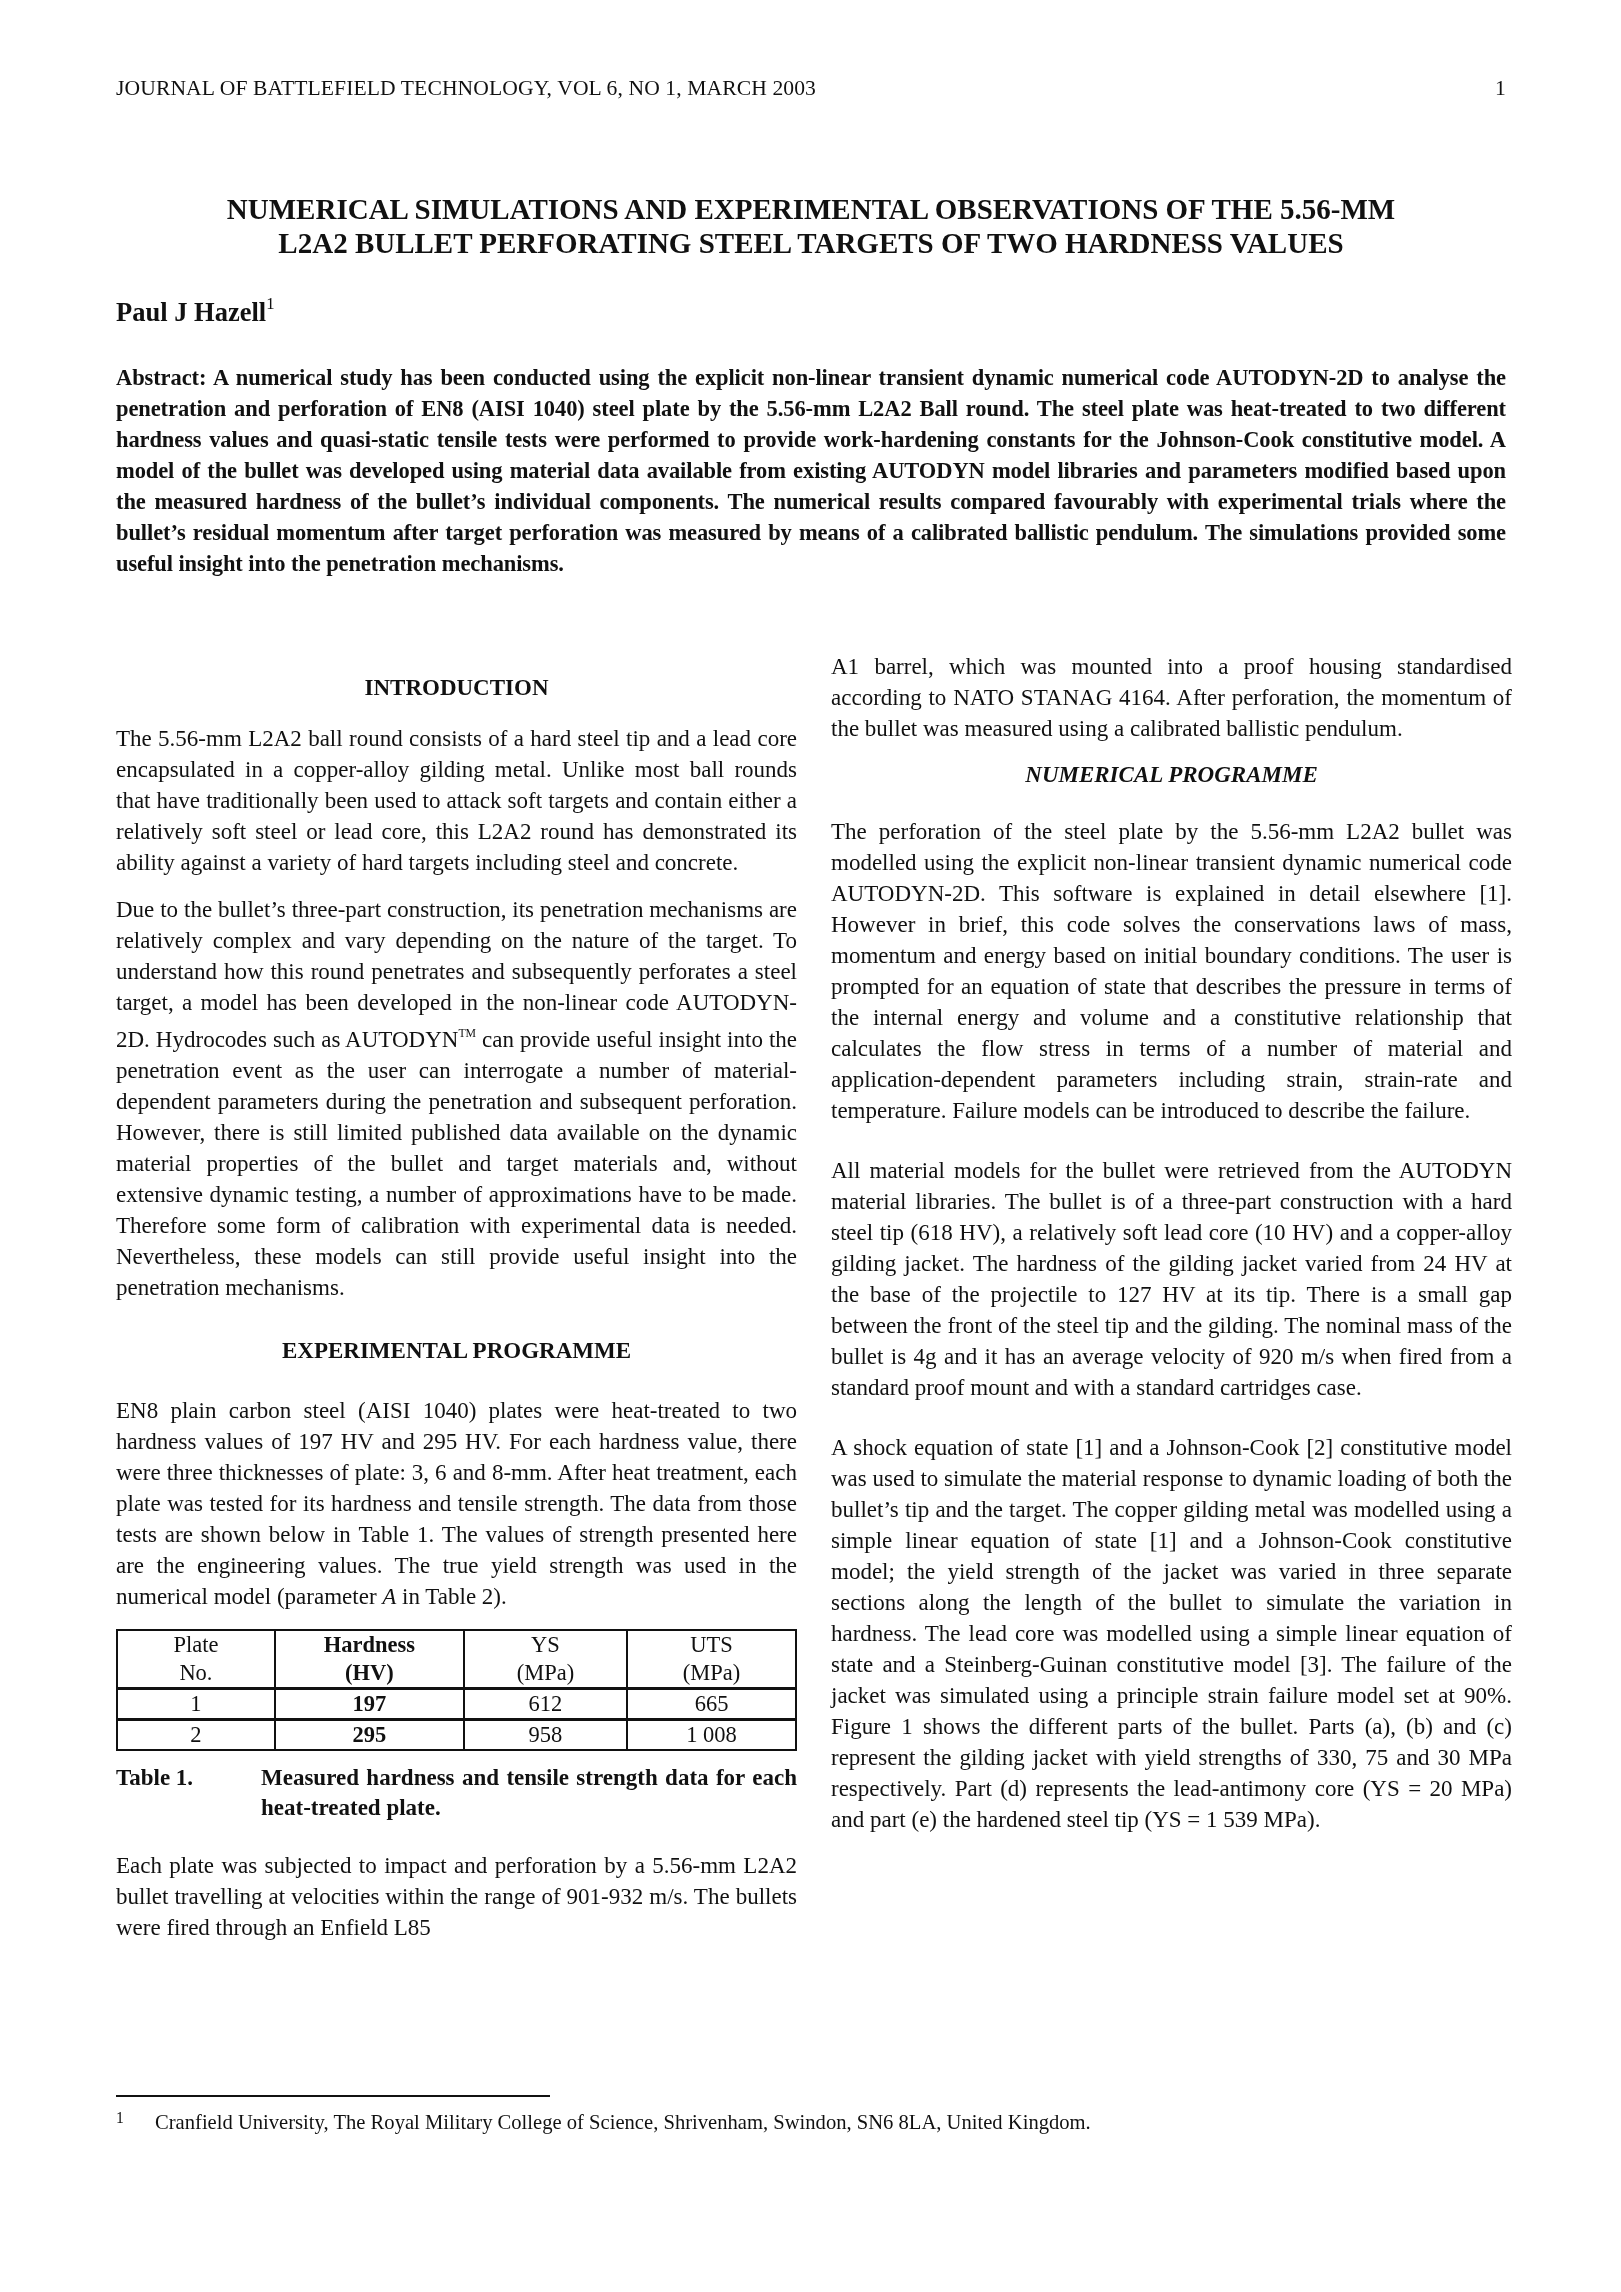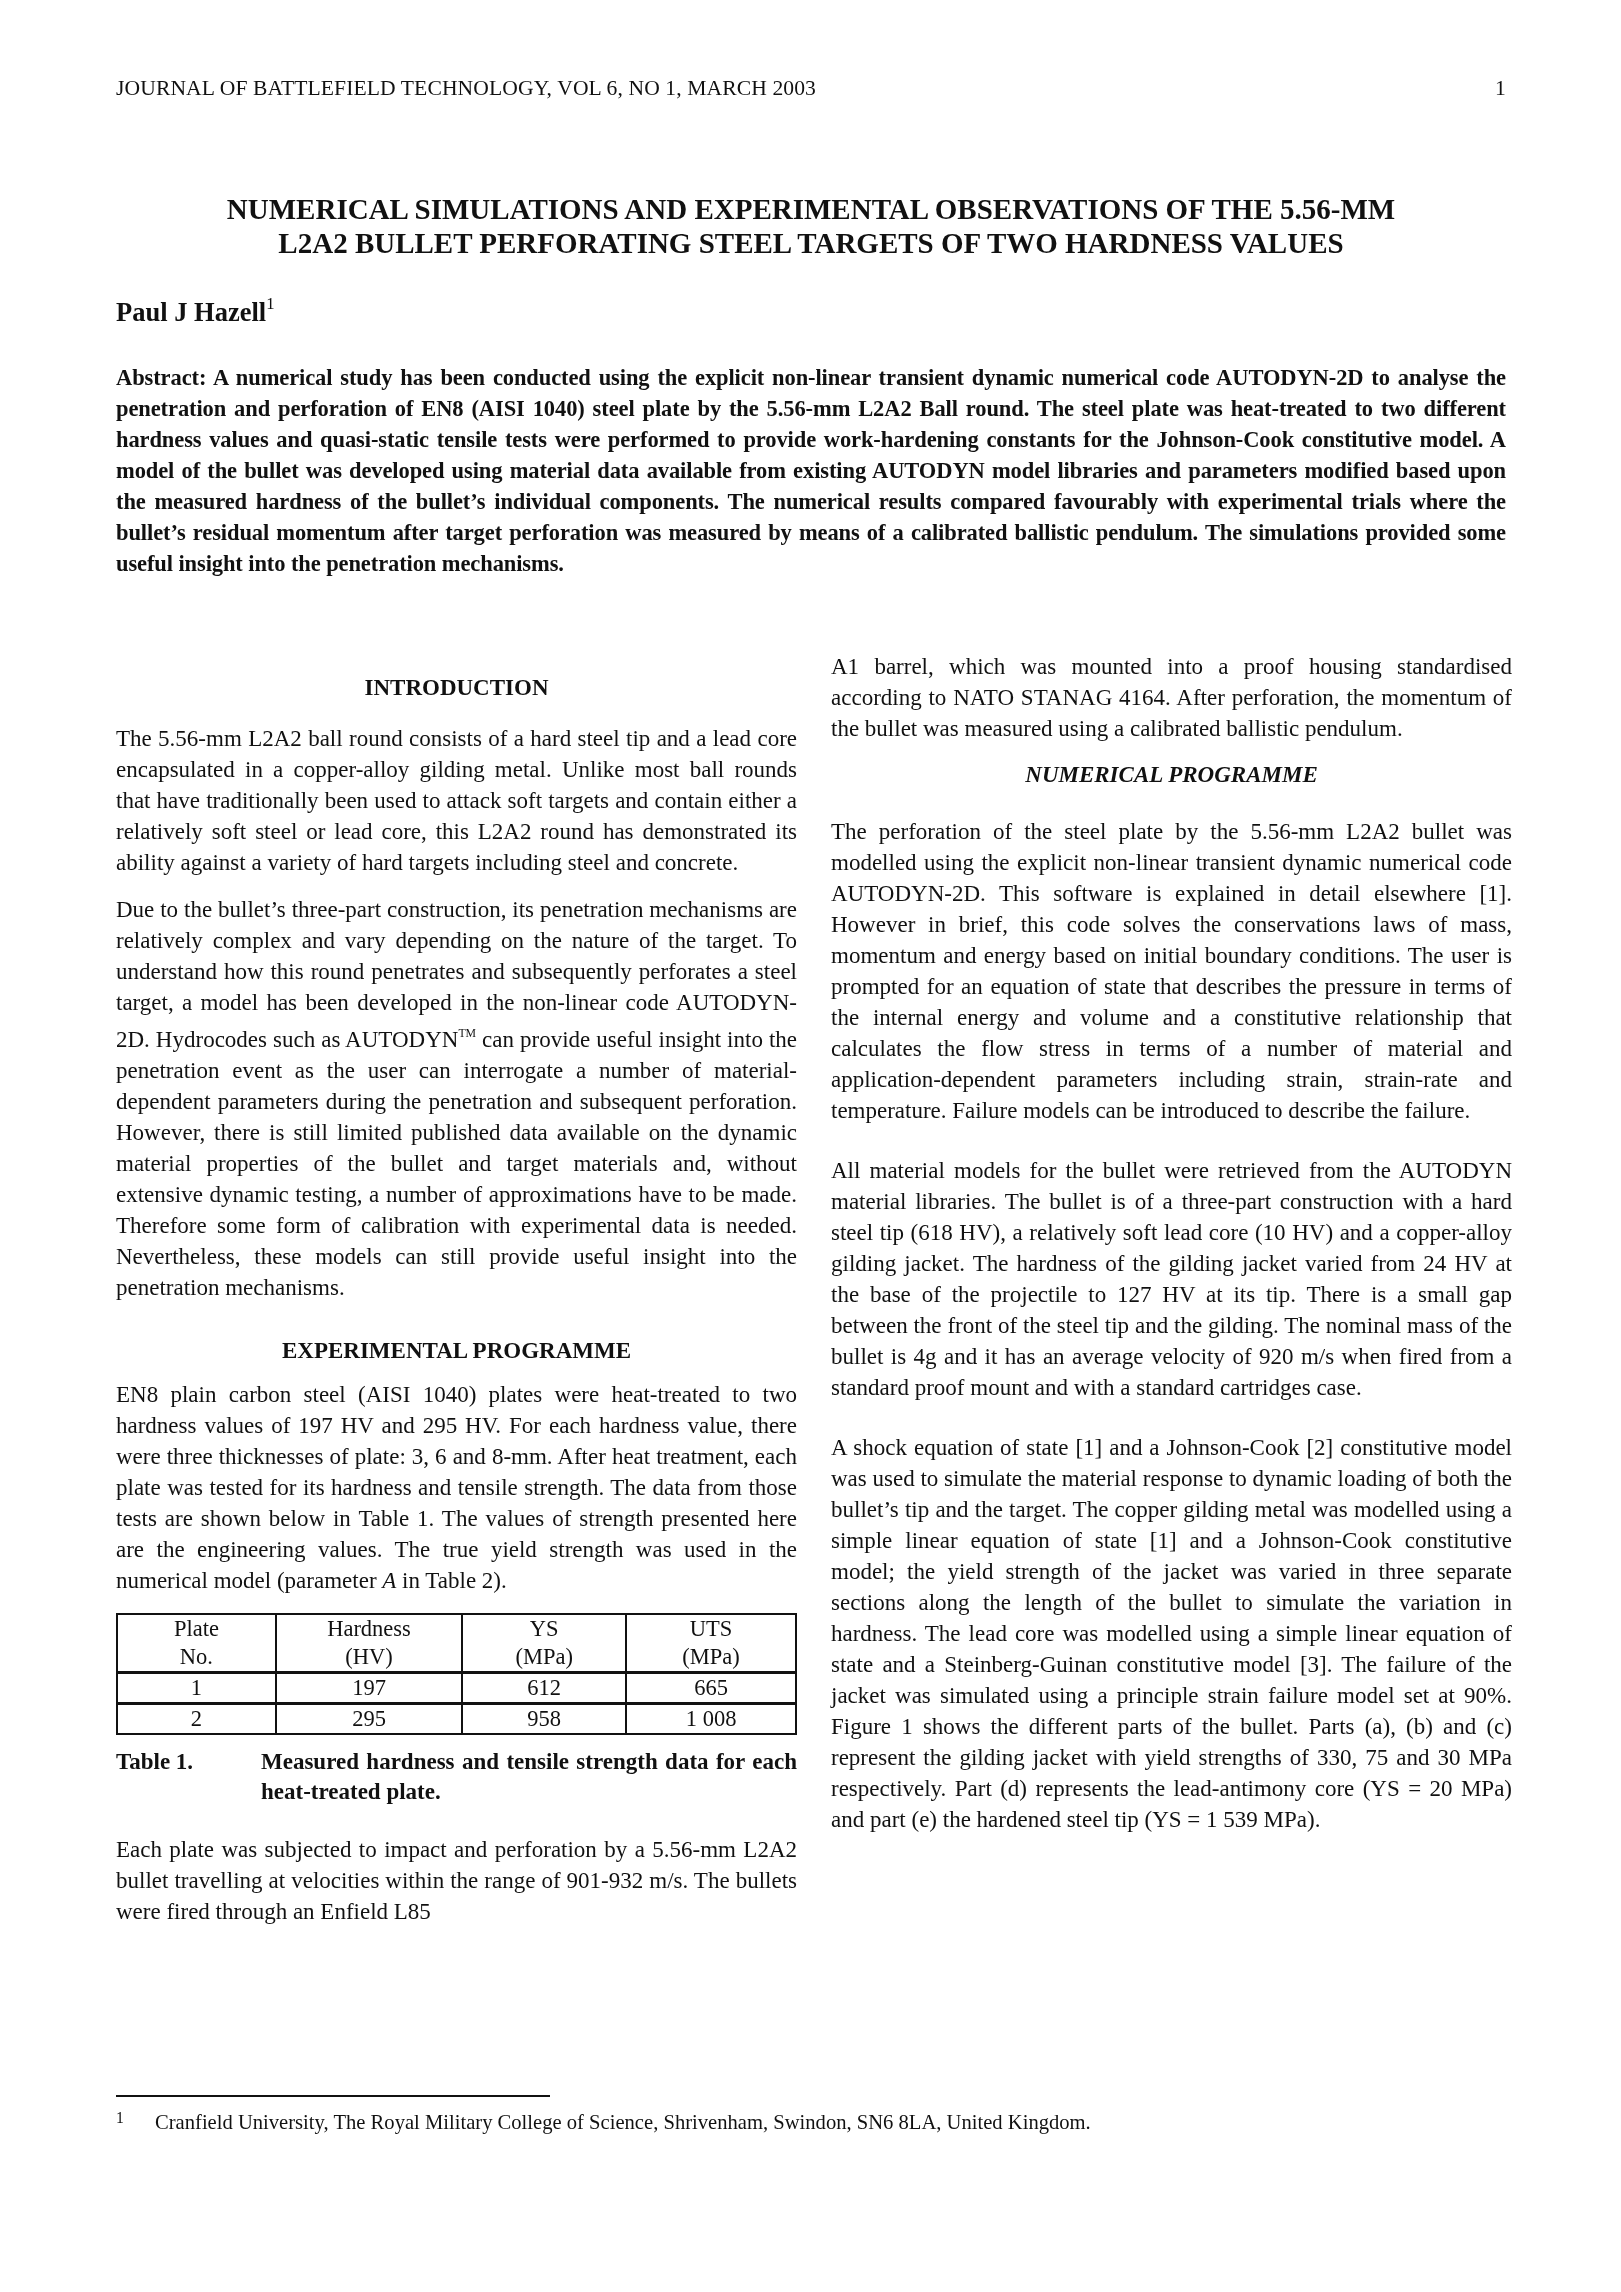--- a/index.html
+++ b/index.html
@@ -40,21 +40,21 @@
     sup.tm { font-size: 11.8px; vertical-align: 9.8px; }
     table.data {
       border-collapse: collapse; margin: 17.6px auto 9.8px auto; font-size: 22.5px; line-height: 28px;
     }
     table.data td, table.data th {
       border: 2px solid #111; text-align: center; font-weight: normal; padding: 0 26px;
     }
     table.data thead tr th { border-bottom: 3.9px solid #111; }
     table.data tbody tr:first-child td { border-bottom: 3.9px solid #111; }
     table.data th.c1, table.data td.c1 { width: 147px; }
-    table.data th.c2, table.data td.c2 { width: 167px; }
+    table.data th.c2, table.data td.c2 { width: 167px; font-weight: bold; }
     table.data th.c3, table.data td.c3 { width: 147px; }
     table.data th.c4, table.data td.c4 { width: 157px; }
     .caption {
       display: flex; font-weight: bold; font-size: 23px; line-height: 30px; margin: 11.8px 0 27.4px 0; gap: 6px;
     }
     .caption .num { width: 139px; flex: none; }
     .caption .txt { flex: 1; text-align: justify; }
     .footnote-rule {
       position: absolute; left: 116px; top: 2095px; width: 434px; height: 0; border-top: 2px solid #111;
     }
@@ -80,21 +80,21 @@
   <span>Paul J Hazell</span><sup>1</sup>
 </div>
 
 <div class="abstract">Abstract: A numerical study has been conducted using the explicit non-linear transient dynamic numerical code AUTODYN-2D to analyse the penetration and perforation of EN8 (AISI 1040) steel plate by the 5.56-mm L2A2 Ball round. The steel plate was heat-treated to two different hardness values and quasi-static tensile tests were performed to provide work-hardening constants for the Johnson-Cook constitutive model. A model of the bullet was developed using material data available from existing AUTODYN model libraries and parameters modified based upon the measured hardness of the bullet’s individual components. The numerical results compared favourably with experimental trials where the bullet’s residual momentum after target perforation was measured by means of a calibrated ballistic pendulum. The simulations provided some useful insight into the penetration mechanisms.</div>
 
 <div class="col left">
   <h2 class="first">INTRODUCTION</h2>
   <p>The 5.56-mm L2A2 ball round consists of a hard steel tip and a lead core encapsulated in a copper-alloy gilding metal. Unlike most ball rounds that have traditionally been used to attack soft targets and contain either a relatively soft steel or lead core, this L2A2 round has demonstrated its ability against a variety of hard targets including steel and concrete.</p>
   <p><span>Due to the bullet’s three-part construction, its penetration mechanisms are relatively complex and vary depending on the nature of the target. To understand how this round penetrates and subsequently perforates a steel target, a model has been developed in the non-linear code AUTODYN-2D. Hydrocodes such as AUTODYN</span><sup class="tm">TM</sup><span> can provide useful insight into the penetration event as the user can interrogate a number of material-dependent parameters during the penetration and subsequent perforation. However, there is still limited published data available on the dynamic material properties of the bullet and target materials and, without extensive dynamic testing, a number of approximations have to be made. Therefore some form of calibration with experimental data is needed. Nevertheless, these models can still provide useful insight into the penetration mechanisms.</span></p>
 
-  <h2 style="margin-top:33px;margin-bottom:14px;">EXPERIMENTAL PROGRAMME</h2>
+  <h2 style="margin-top:33px;margin-bottom:30px;">EXPERIMENTAL PROGRAMME</h2>
   <p><span>EN8 plain carbon steel (AISI 1040) plates were heat-treated to two hardness values of 197 HV and 295 HV. For each hardness value, there were three thicknesses of plate: 3, 6 and 8-mm. After heat treatment, each plate was tested for its hardness and tensile strength. The data from those tests are shown below in Table 1. The values of strength presented here are the engineering values. The true yield strength was used in the numerical model (parameter </span><i>A</i><span> in Table 2).</span></p>
 
   <table class="data">
     <thead>
       <tr>
         <th class="c1">
             <div>Plate</div>
             <div>No.</div>
           </th>
         <th class="c2">

